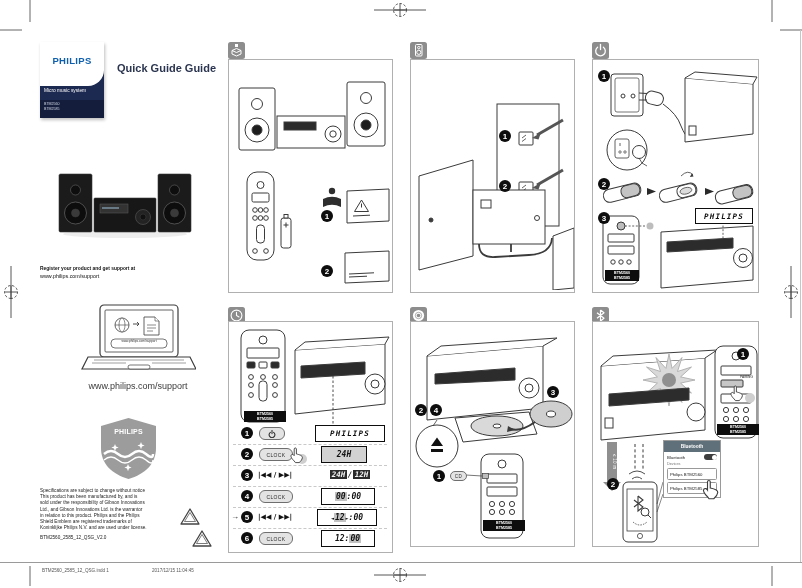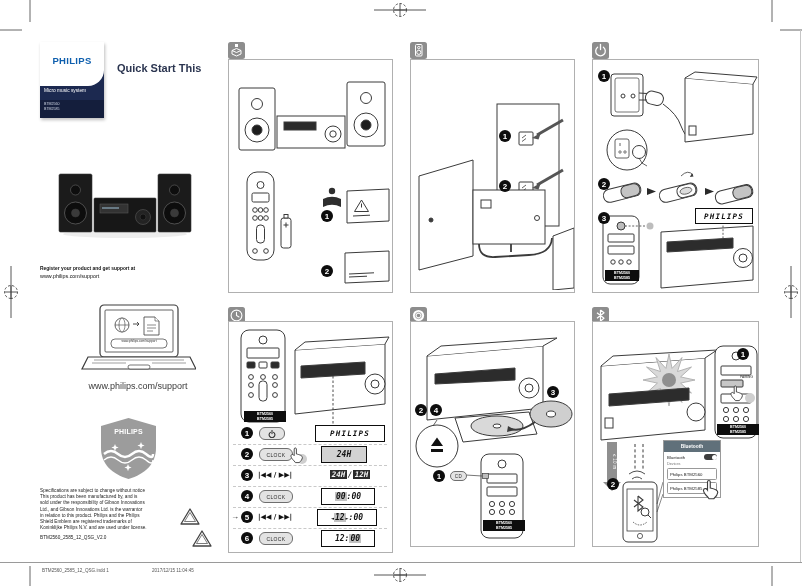--- a/index.html
+++ b/index.html
@@ -114,21 +114,21 @@
     <div class="logo-white">
       <span class="logo-word">PHILIPS</span>
     </div>
     <div class="logo-band1">Micro music system</div>
     <div class="logo-band2">
       <span style="display:block">BTM2560</span>
       <span style="display:block">BTM2585</span>
     </div>
   </div>
 
-  <div class="abs" style="left:117px;top:62px;font-size:11px;font-weight:bold;color:#2b3550">Quick Start This</div>
+  <div class="abs" style="left:117px;top:62px;font-size:11px;font-weight:bold;color:#2b3550">Quick Guide Guide</div>
 
   <svg class="abs" style="left:57px;top:170px" width="136" height="70">
     <ellipse cx="68" cy="64" rx="62" ry="4" fill="#ededed"></ellipse>
     <g stroke="#3a3a3a" stroke-width="0.6">
       <rect x="2" y="4" width="33" height="58" rx="1.5" fill="#1b1b1b"></rect>
       <circle cx="18.5" cy="20" r="5" fill="#0e0e0e" stroke="#666"></circle>
       <circle cx="18.5" cy="43" r="11" fill="#0d0d0d" stroke="#777"></circle>
       <circle cx="18.5" cy="43" r="4" fill="#3a3a3a"></circle>
       <rect x="101" y="4" width="33" height="58" rx="1.5" fill="#1b1b1b"></rect>
       <circle cx="117.5" cy="20" r="5" fill="#0e0e0e" stroke="#666"></circle>

